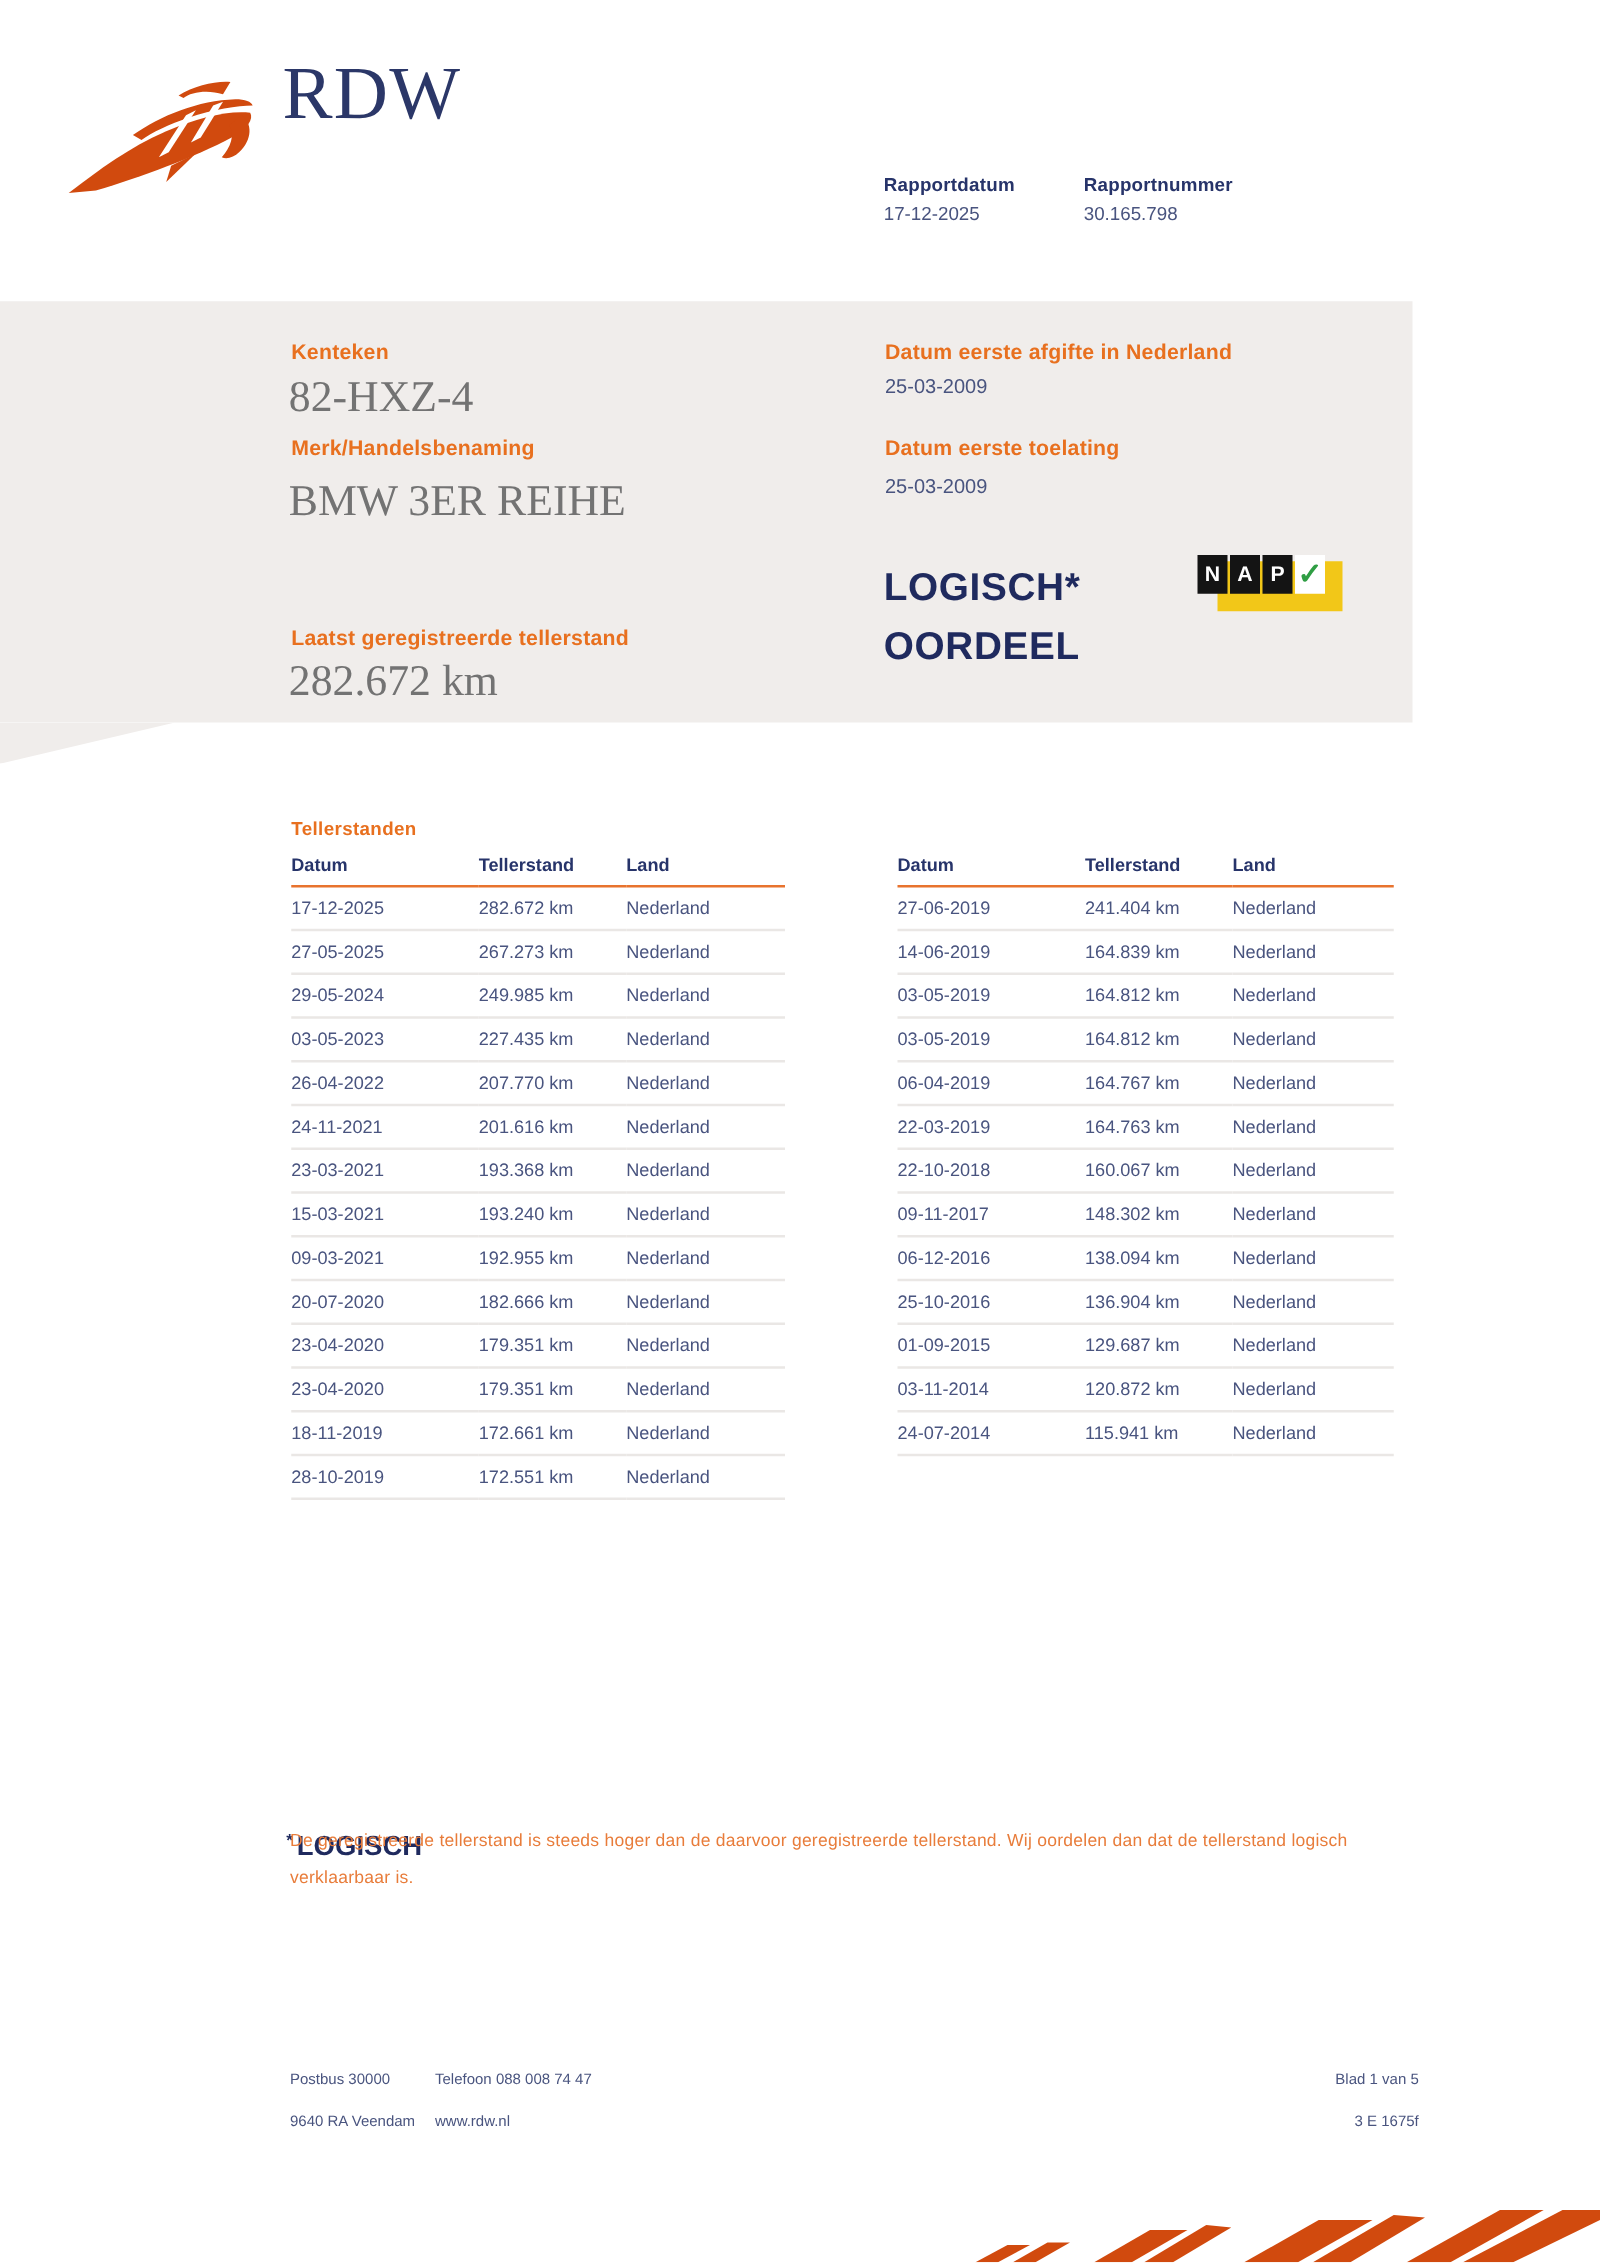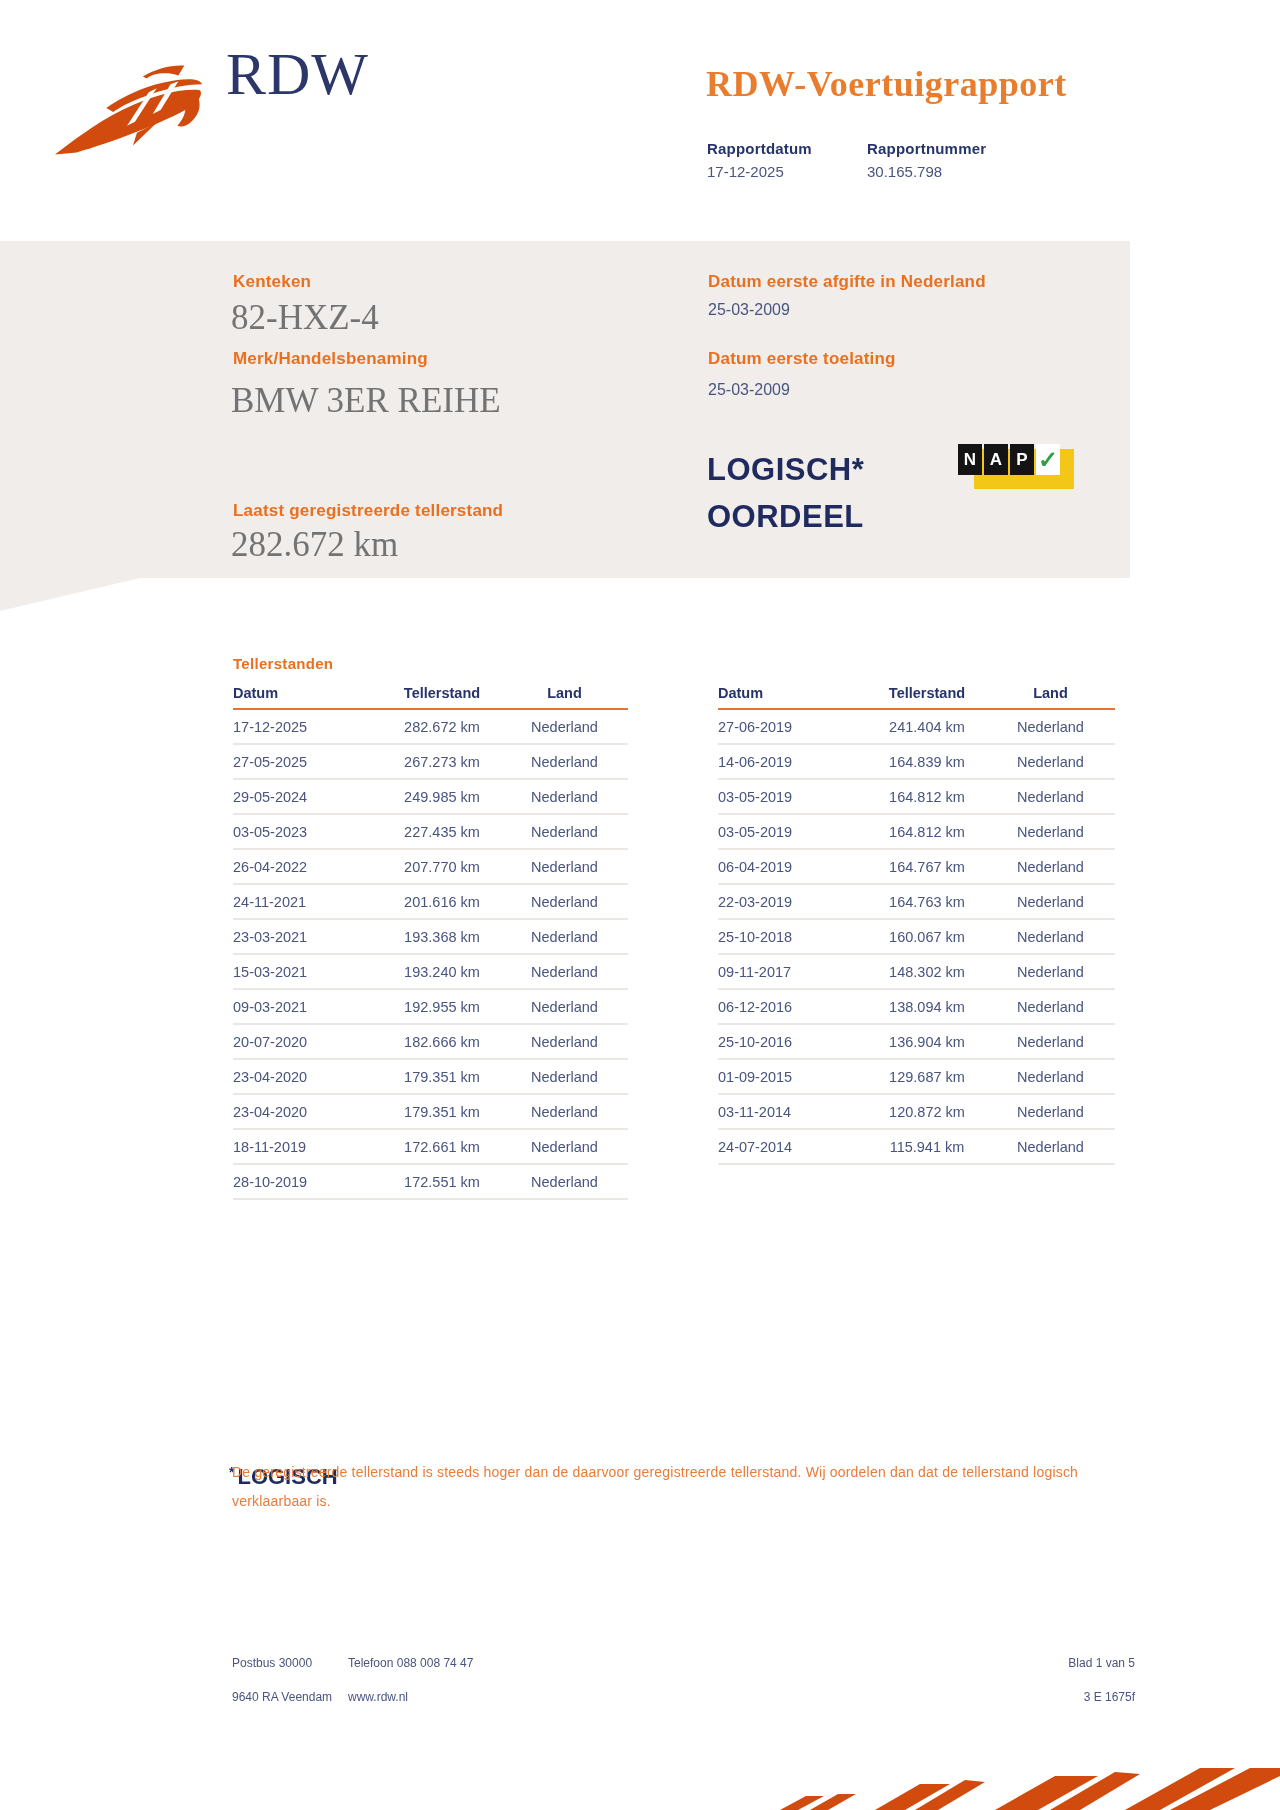--- a/index.html
+++ b/index.html
@@ -60,21 +60,21 @@
   table.meter{border-collapse:collapse;table-layout:fixed;width:100%;}
   table.meter th{
     font-size:14.5px;font-weight:bold;color:var(--navy);padding:0 0 7px 0;
     border-bottom:2px solid #e8732e;
   }
   table.meter td{
     font-size:14.5px;color:var(--ink);height:33px;padding:0;
     border-bottom:2px solid var(--divider);
   }
   .ta-l{text-align:left;}
-  .ta-r{text-align:center;}
+  .ta-r{text-align:left;}
   
   .fn-title{left:229px;top:1460px;font-size:22px;line-height:24px;font-weight:bold;color:var(--navy-deep);}
   .fn-title .star{font-size:14px;vertical-align:7px;margin-right:3px;}
   .fn-text{
     left:232px;top:1458px;width:852px;font-size:14px;line-height:29px;
     color:var(--orange-soft);letter-spacing:.2px;
   }
   
   .foot{font-size:12px;color:var(--ink);}
   .foot-right{width:200px;text-align:right;}
@@ -94,21 +94,20 @@
       <path d="M92,18 C105,10 122,6 134,7 L128,17 C116,13 102,15 96,20 Z"></path>
       <path d="M143,34 C152,40 152,54 141,64 C137,68 131,70 127,68 C134,60 138,50 133,42 Z"></path>
       <path d="M86,75 L106,65 L82,88 Z"></path>
     </g>
     <polygon points="98,34 106,30 84,64 76,68" fill="#ffffff"></polygon>
     <polygon points="120,26 128,23 110,52 102,56" fill="#ffffff"></polygon>
   </svg>
 
   <div class="abs rdw-word">RDW</div>
 
-  <div class="abs report-title">RDW-Voertuigrapport</div>
 
   <div class="abs hlabel" style="left:707px;top:140px;">Rapportdatum</div>
   <div class="abs hval" style="left:707px;top:163px;">17-12-2025</div>
   <div class="abs hlabel" style="left:867px;top:140px;">Rapportnummer</div>
   <div class="abs hval" style="left:867px;top:163px;">30.165.798</div>
 
   <div class="abs panel"></div>
   <div class="abs panel-tail"></div>
 
   <div class="abs lbl-orange" style="left:233px;top:272px;">Kenteken</div>
@@ -271,21 +270,21 @@
             <td class="ta-l">06-04-2019</td>
             <td class="ta-r">164.767 km</td>
             <td class="ta-r">Nederland</td>
           </tr>
           <tr>
             <td class="ta-l">22-03-2019</td>
             <td class="ta-r">164.763 km</td>
             <td class="ta-r">Nederland</td>
           </tr>
           <tr>
-            <td class="ta-l">25-10-2018</td>
+            <td class="ta-l">22-10-2018</td>
             <td class="ta-r">160.067 km</td>
             <td class="ta-r">Nederland</td>
           </tr>
           <tr>
             <td class="ta-l">09-11-2017</td>
             <td class="ta-r">148.302 km</td>
             <td class="ta-r">Nederland</td>
           </tr>
           <tr>
             <td class="ta-l">06-12-2016</td>

